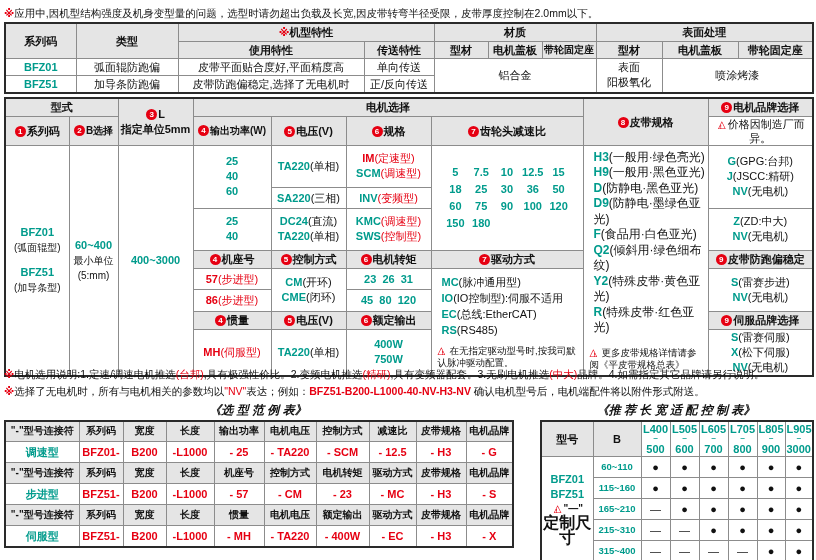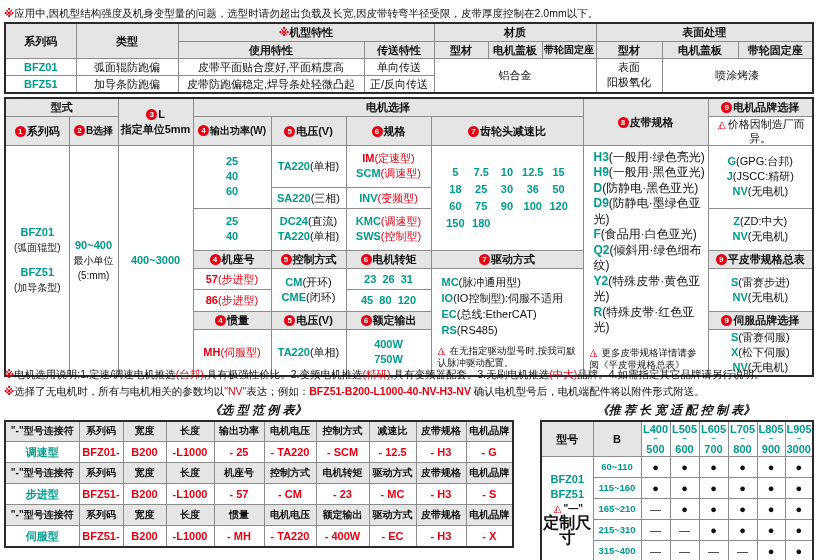--- a/index.html
+++ b/index.html
@@ -89,21 +89,21 @@
     <td rowspan="2" colspan="3">铝合金</td>
     <td rowspan="2" class="stack">
           <div>表面</div>
           <div>阳极氧化</div>
         </td>
     <td rowspan="2" colspan="2">喷涂烤漆</td>
   </tr>
   <tr style="height:18px">
     <td class="teal">BFZ51</td>
     <td>加导条防跑偏</td>
-    <td>皮带防跑偏稳定,焊导条处轻微凸起</td>
+    <td>皮带防跑偏稳定,选择了无电机时</td>
     <td>正/反向传送</td>
   </tr>
 </tbody>
   </table>
 
 <table class="tbl abs" style="left:4px;top:97px;width:808px;">
   <colgroup>
       <col style="width:64px">
       <col style="width:49px">
       <col style="width:75px">
@@ -136,21 +136,21 @@
   </tr>
   <tr style="height:42px">
     <td rowspan="8" class="stack">
       <div class="teal">BFZ01</div>
       <div style="font-size:10px">(弧面辊型)</div>
       <div style="height:10px"></div>
       <div class="teal">BFZ51</div>
       <div style="font-size:10px">(加导条型)</div>
     </td>
     <td rowspan="8" class="stack">
-      <div class="teal">90~400</div>
+      <div class="teal">60~400</div>
       <div style="font-size:10px">最小单位</div>
       <div style="font-size:10px">(5:mm)</div>
     </td>
     <td rowspan="8" class="teal">400~3000</td>
     <td rowspan="2" class="stack">
       <div class="teal">25</div>
       <div class="teal">40</div>
       <div class="teal">60</div>
     </td>
     <td><span class="teal">TA220</span><span>(单相)</span></td>
@@ -218,21 +218,21 @@
     <td class="stack">
       <div><span class="teal">Z</span><span>(ZD:中大)</span></div>
       <div><span class="teal">NV</span><span>(无电机)</span></div>
     </td>
   </tr>
   <tr style="height:18px">
     <td class="gray bold"><span class="cnum">4</span><span>机座号</span></td>
     <td class="gray bold"><span class="cnum">5</span><span>控制方式</span></td>
     <td class="gray bold"><span class="cnum">6</span><span>电机转矩</span></td>
     <td class="gray bold"><span class="cnum">7</span><span>驱动方式</span></td>
-    <td class="gray bold"><span class="cnum">9</span><span>平皮带规格总表</span></td>
+    <td class="gray bold"><span class="cnum">9</span><span>皮带防跑偏稳定</span></td>
   </tr>
   <tr style="height:21px">
     <td><span class="redb">57</span><span class="red">(步进型)</span></td>
     <td rowspan="2" class="stack">
       <div><span class="teal">CM</span><span>(开环)</span></div>
       <div><span class="teal">CME</span><span>(闭环)</span></div>
     </td>
     <td class="teal pre">23  26  31</td>
     <td rowspan="4">
       <div class="listL">

